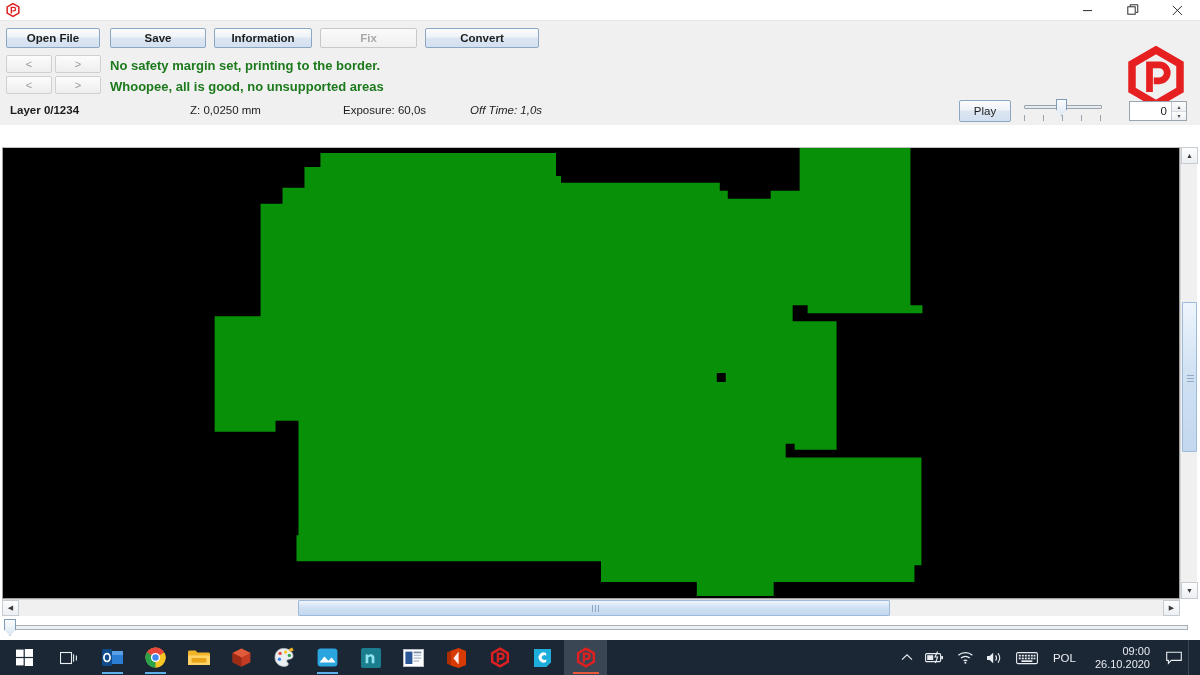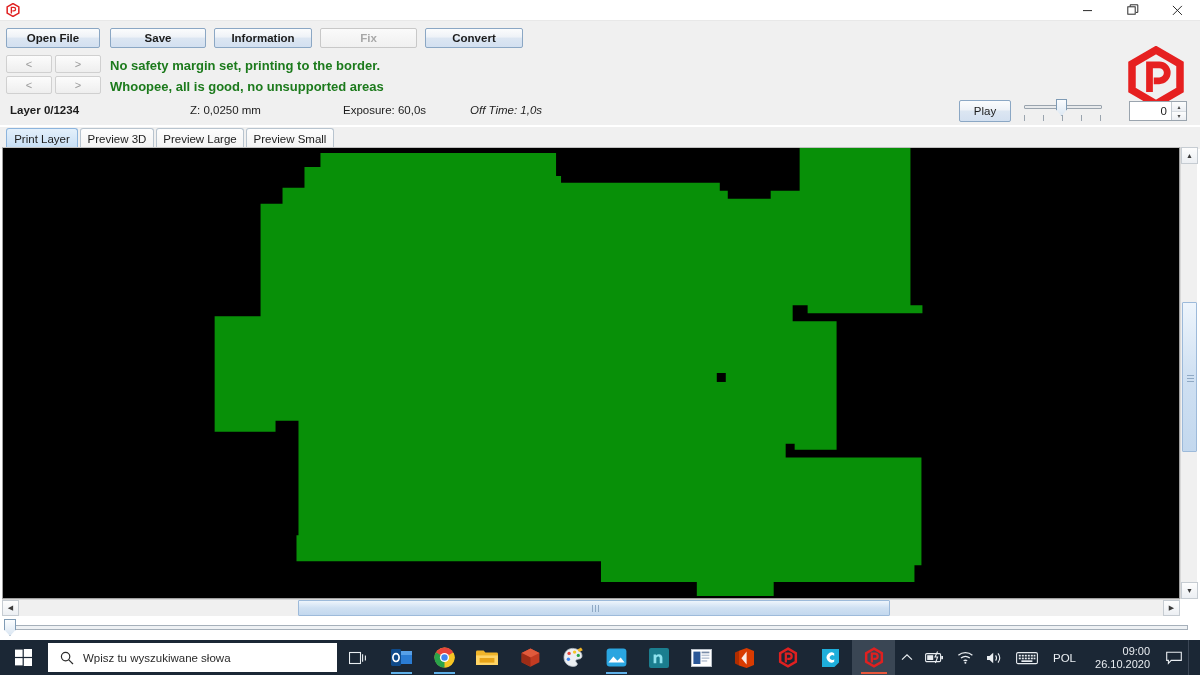--- a/index.html
+++ b/index.html
@@ -224,21 +224,21 @@
       </svg>
     </span>
   </div>
 
   <div class="toolbar-area">
 
     <button class="btn" style="left:6px;  top:7px; width:94px;">Open File</button>
     <button class="btn" style="left:110px;top:7px; width:96px;">Save</button>
     <button class="btn" style="left:214px;top:7px; width:98px;">Information</button>
     <button class="btn disabled" style="left:320px;top:7px; width:97px;">Fix</button>
-    <button class="btn" style="left:425px;top:7px; width:98px;">Convert</button>
+    <button class="btn" style="left:425px;top:7px; width:114px;">Convert</button>
 
     <div class="navbtn" style="left:6px;  top:34px;">&lt;</div>
     <div class="navbtn" style="left:55px; top:34px;">&gt;</div>
     <div class="navbtn" style="left:6px;  top:55px;">&lt;</div>
     <div class="navbtn" style="left:55px; top:55px;">&gt;</div>
 
     <div class="statusmsg" style="left:110px; top:37px;">No safety margin set, printing to the border.</div>
     <div class="statusmsg" style="left:110px; top:58px;">Whoopee, all is good, no unsupported areas</div>
 
     <svg class="applogo" viewBox="0 0 24 24">
@@ -267,26 +267,20 @@
   </div>
 
   <div class="spinner">
     <span class="val">0</span>
     <span class="arrows">
       <div>▴</div>
       <div>▾</div>
     </span>
   </div>
 
-  <div class="tabstrip">
-    <div class="tab active" style="left:6px;  width:72px;">Print Layer</div>
-    <div class="tab" style="left:80px; width:74px;">Preview 3D</div>
-    <div class="tab" style="left:156px;width:88px;">Preview Large</div>
-    <div class="tab" style="left:246px;width:88px;">Preview Small</div>
-  </div>
 
   <div class="viewport">
     <svg class="layer-canvas" viewBox="0 0 1178 452" preserveAspectRatio="none">
       <rect x="0" y="0" width="1178" height="452" fill="#000000"></rect>
       <g id="slice-shape">
           <polygon points="451,0 451,5 554,5 554,28 559,28 559,35 718,35 718,43 726,43 726,51 769,51 769,43 798,43 798,0 909,0 909,158 921,158 921,166 806,166 806,158 791,158 791,174 835,174 835,303 793,303 793,297 784,297 784,311 920,311 920,419 913,419 913,436 772,436 772,450 695,450 695,436 599,436 599,415 294,415 294,389 296,389 296,274 273,274 273,285 212,285 212,169 258,169 258,56 280,56 280,40 302,40 302,19 318,19 318,5 451,5" fill="#089008"></polygon>
           <rect x="715" y="226" width="9" height="9" fill="#000000"></rect>
         </g>
     </svg>
   </div>
@@ -319,27 +313,20 @@
   <div class="taskbar">
     <div class="startbtn">
       <svg width="17" height="17" viewBox="0 0 17 17">
         <rect x="0" y="0.6" width="7.6" height="7.3" fill="#ffffff"></rect>
         <rect x="8.8" y="0" width="8.2" height="7.9" fill="#ffffff"></rect>
         <rect x="0" y="9.1" width="7.6" height="7.3" fill="#ffffff"></rect>
         <rect x="8.8" y="9.1" width="8.2" height="7.9" fill="#ffffff"></rect>
       </svg>
     </div>
 
-    <div class="searchbox">
-      <svg class="mag" width="14" height="14" viewBox="0 0 14 14">
-        <circle cx="5.6" cy="5.6" r="4.2" fill="none" stroke="#2b2b2b" stroke-width="1.2"></circle>
-        <path d="M8.8 8.8l4.2 4.2" stroke="#2b2b2b" stroke-width="1.2"></path>
-      </svg>
-      <span class="ph">Wpisz tu wyszukiwane słowa</span>
-    </div>
 
     <div class="tbicon">
       <svg width="19" height="16" viewBox="0 0 19 16">
         <rect x="0.5" y="2.5" width="11" height="11" fill="none" stroke="#e9edf1" stroke-width="1.1"></rect>
         <path d="M13.6 4.2v7.6M16.4 5.6v4.8" stroke="#e9edf1" stroke-width="1.1"></path>
       </svg>
     </div>
 
     <div class="tbicon">
       <svg width="22" height="20" viewBox="0 0 22 20">

